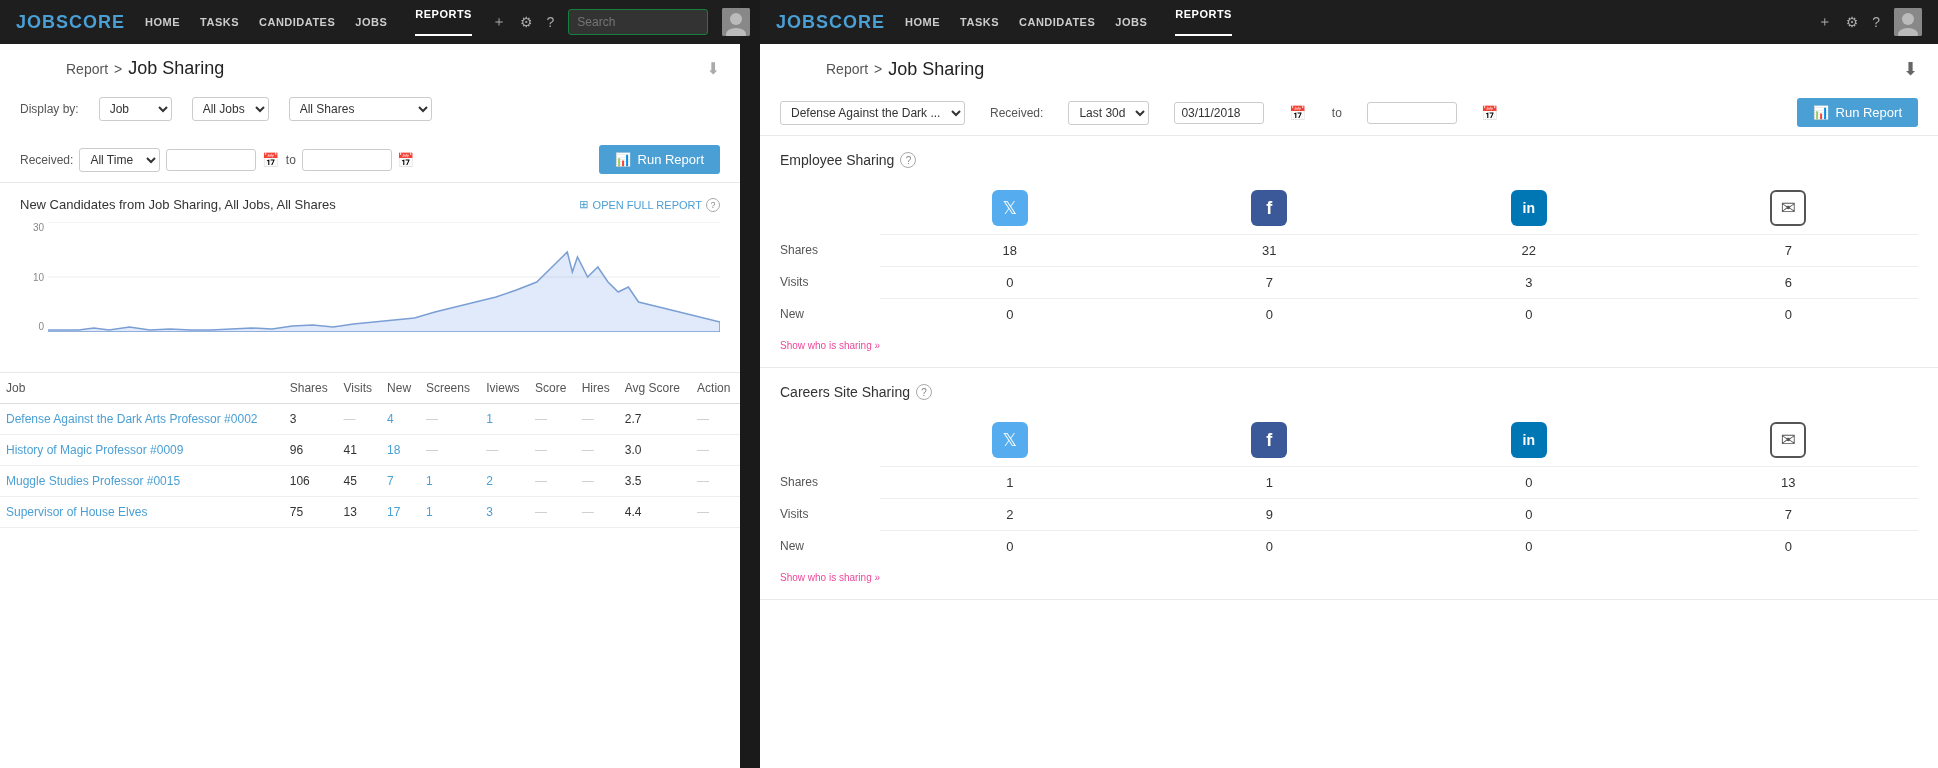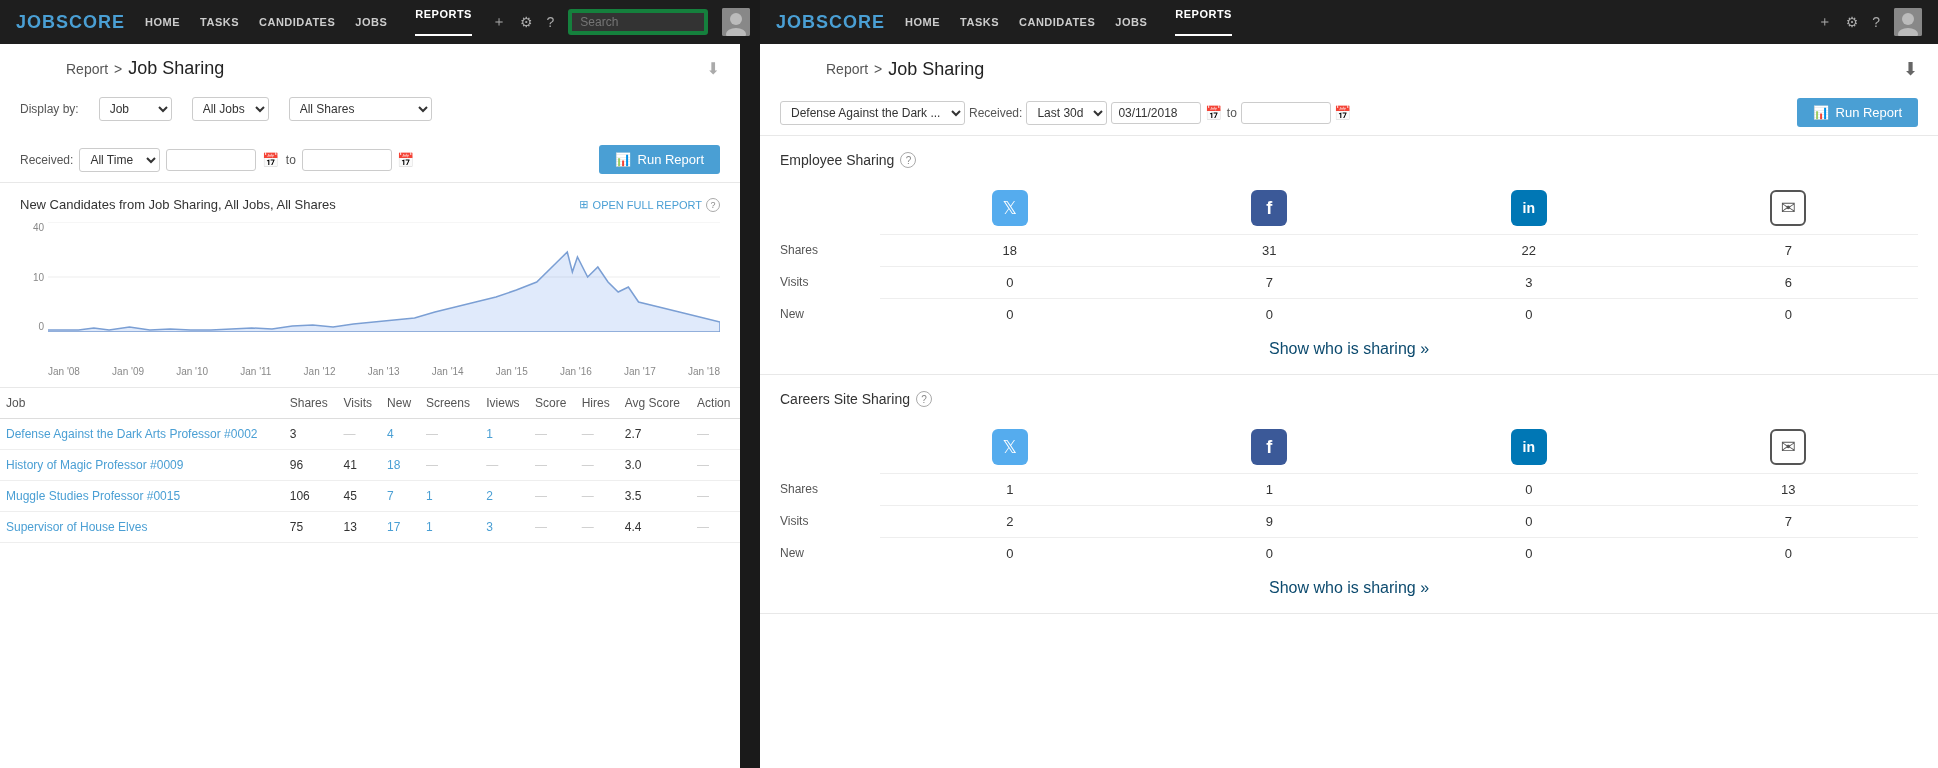--- a/index.html
+++ b/index.html
@@ -50,21 +50,21 @@
       font-size: 11px;
       font-weight: bold;
       letter-spacing: 0.5px;
       cursor: pointer;
       text-transform: uppercase;
     }
     .nav-item.active { color: #fff; border-bottom: 2px solid #fff; padding-bottom: 14px; margin-left: 8px; }
     .nav-icon { color: #aaa; font-size: 14px; cursor: pointer; }
     .search-box {
       background: #333;
-      border: 4px solid #15803d;
+      border: 1px solid #15803d;
       border-radius: 3px;
       height: 26px;
       width: 140px;
       padding: 0 8px;
       color: #ccc;
       font-size: 12px;
     }
     .avatar {
       width: 28px; height: 28px;
       background: #888;
@@ -208,21 +208,21 @@
     }
     .rp-navbar-right { margin-left: auto; display: flex; align-items: center; gap: 14px; }
 
     .rp-breadcrumb { padding: 14px 20px 10px; display: flex; align-items: center; gap: 6px; }
 
     
     .rp-toolbar {
       padding: 8px 20px 8px;
       display: flex;
       align-items: center;
-      gap: 4px;
+      gap: 25px;
       border-bottom: 1px solid #e8e8e8;
     }
 
     
     .sharing-section {
       padding: 16px 20px;
       border-bottom: 1px solid #e8e8e8;
     }
     .section-title {
       font-size: 14px;
@@ -272,21 +272,21 @@
     }
     .social-icon-email {
       width: 36px; height: 36px;
       border: 2px solid #555;
       border-radius: 6px;
       display: flex; align-items: center; justify-content: center;
       color: #555; font-size: 18px;
     }
     .row-label { color: #555; font-size: 12px; padding: 8px 0; display: flex; align-items: center; }
     .cell-val { display: flex; align-items: center; justify-content: center; padding: 8px 0; font-size: 13px; color: #333; border-top: 1px solid #eee; }
-    .show-link { color: #0c4a6e; font-size: 16px; cursor: pointer; text-align: center; padding-top: 10px; }
+    .show-link { color: #ec4899; font-size: 10px; cursor: pointer; text-align: left; padding-top: 10px; }
 
     .rp-download { color: #666; font-size: 18px; cursor: pointer; margin-left: auto; }
   </style>
 </head>
 <body>
 
 <div class="panel-left">
 
   <nav class="navbar">
     <div class="logo">
@@ -358,45 +358,32 @@
     <div class="chart-header">
       <span class="chart-title">New Candidates from Job Sharing, All Jobs, All Shares</span>
       <span class="open-full-link">
         <span>⊞</span>
         <span>OPEN FULL REPORT</span>
         <span style="border:1px solid #aaa;border-radius:50%;width:14px;height:14px;display:inline-flex;align-items:center;justify-content:center;font-size:9px;color:#888;">?</span>
       </span>
     </div>
     <div class="chart-container">
       <div class="chart-y-label">
-        <span>40</span>
+        <span>30</span>
         <span>10</span>
         <span>0</span>
       </div>
       <svg class="chart-svg" viewBox="0 0 660 110" preserveAspectRatio="none">
 
         <line x1="0" y1="0" x2="660" y2="0" stroke="#eee" stroke-width="1"></line>
         <line x1="0" y1="55" x2="660" y2="55" stroke="#eee" stroke-width="1"></line>
         <line x1="0" y1="110" x2="660" y2="110" stroke="#eee" stroke-width="1"></line>
 
         <polyline fill="rgba(100,149,237,0.2)" stroke="#7b9fd4" stroke-width="1.5" points="0,108 30,108 45,106 60,108 80,105 100,108 120,107 140,108 160,108 180,107 200,106 220,107 240,104 260,103 280,105 300,102 320,100 340,98 360,96 380,90 400,85 420,80 440,75 460,68 480,60 500,40 510,30 515,50 520,35 530,55 540,45 550,60 560,70 570,65 580,80 600,85 620,90 640,95 660,100 660,110 0,110"></polyline>
       </svg>
-    </div>
-    <div class="chart-x-labels">
-      <span>Jan '08</span>
-      <span>Jan '09</span>
-      <span>Jan '10</span>
-      <span>Jan '11</span>
-      <span>Jan '12</span>
-      <span>Jan '13</span>
-      <span>Jan '14</span>
-      <span>Jan '15</span>
-      <span>Jan '16</span>
-      <span>Jan '17</span>
-      <span>Jan '18</span>
     </div>
   </div>
 
   <div class="table-scroll">
     <table class="data-table">
       <thead>
         <tr>
           <th>Job</th>
           <th>Shares</th>
           <th>Visits</th>

